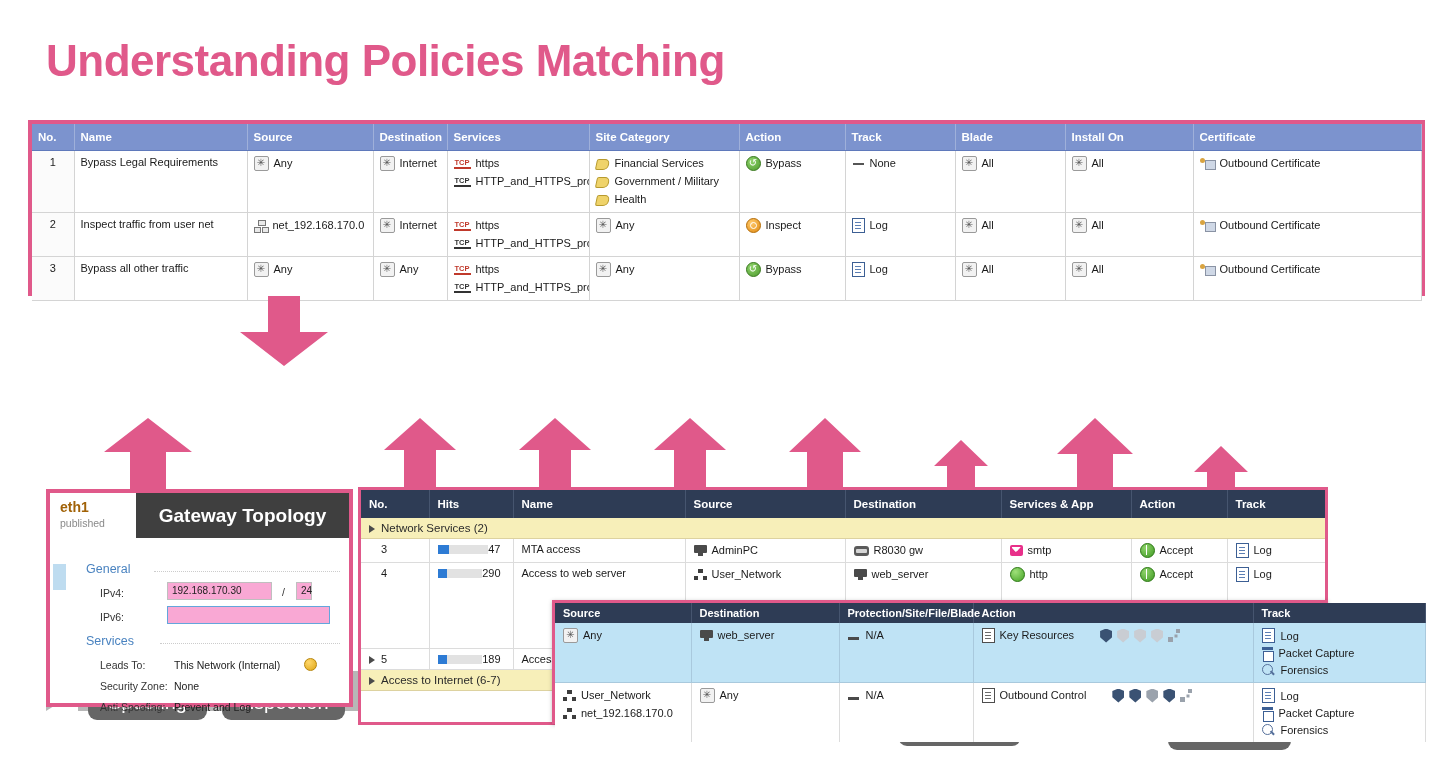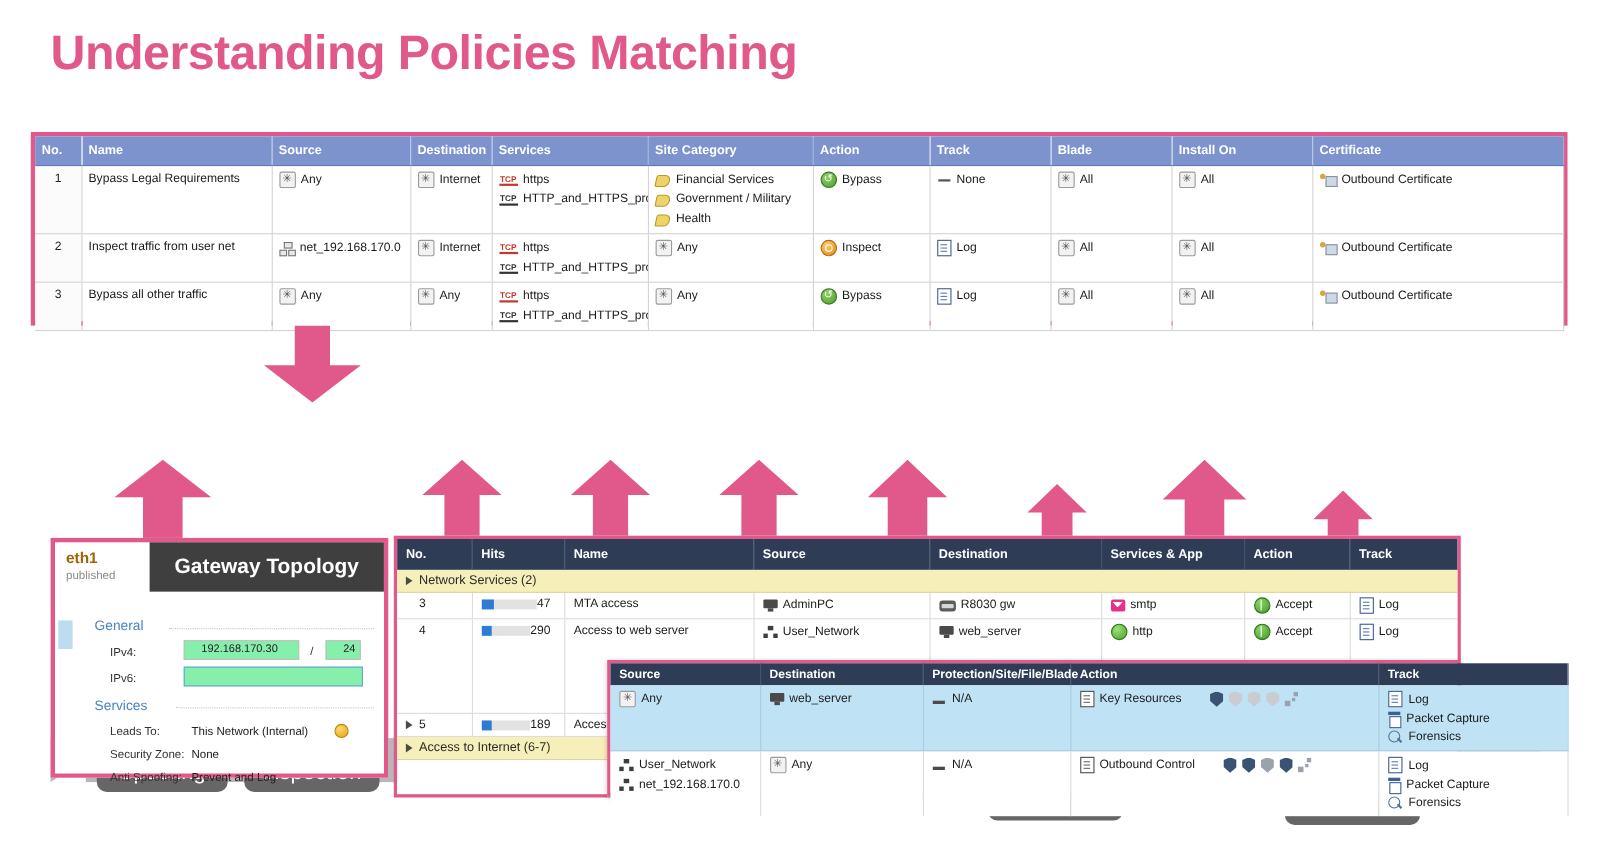--- a/index.html
+++ b/index.html
@@ -8,21 +8,21 @@
     background:#ffffff;
     font-family:"Liberation Sans", sans-serif;
     position:relative;
     overflow:hidden;
     -webkit-font-smoothing:antialiased;
   }
   .abs{position:absolute;}
 
   
   #page-title{
-    left:46px; top:24px;
+    left:46px; top:36px;
     font-size:44px; font-weight:bold; letter-spacing:-0.5px;
     color:#E0598A;
     white-space:nowrap;
   }
 
   
   #https-table-frame{
     left:28px; top:120px; width:1397px; height:176px;
     border:4px solid #E0598A;
     box-sizing:border-box;
@@ -110,22 +110,22 @@
   #gw-title-bar{position:absolute;left:86px;top:0;width:213px;height:45px;background:#3F3F3F;
     color:#fff;font-size:19px;font-weight:bold;display:flex;align-items:center;justify-content:center;}
   #gw-ifname{position:absolute;left:10px;top:6px;font-size:14px;font-weight:bold;color:#a16207;}
   #gw-ifstate{position:absolute;left:10px;top:24px;font-size:10.5px;color:#8a8a8a;}
   .gw-body{position:absolute;left:0;top:45px;width:299px;bottom:0;background:#fff;}
   .gw-leftbar{position:absolute;left:3px;top:26px;width:13px;height:26px;background:#BEDCF0;}
   .sec-title{position:absolute;font-size:12.5px;color:#4A83C0;}
   .dotline{position:absolute;height:0;border-top:1px dotted #cccccc;}
   .fld-label{position:absolute;font-size:10.5px;color:#333;}
   .fld-val{position:absolute;font-size:10.5px;color:#222;font-weight:normal;}
-  .inp{position:absolute;border:1px solid #BFBFBF;background:#86efac;font-size:10px;color:#222;
-    padding:1px 15px;box-sizing:border-box;line-height:14px;}
+  .inp{position:absolute;border:1px solid #BFBFBF;background:#f9a8d4;font-size:10px;color:#222;
+    padding:1px 4px;box-sizing:border-box;line-height:14px;}
   .inp.focus{border:1px solid #63A6DC;}
   .bulb{position:absolute;width:11px;height:11px;border-radius:50%;
     background:radial-gradient(circle at 35% 30%, #FFD76B, #E0A716);border:1px solid #b8860b;}
 
   
   #rb-frame{
     left:358px; top:487px; width:970px; height:238px;
     border:3px solid #E0598A; box-sizing:border-box; background:#ffffff; overflow:hidden;
   }
   table.rb{border-collapse:collapse;width:100%;table-layout:fixed;}

